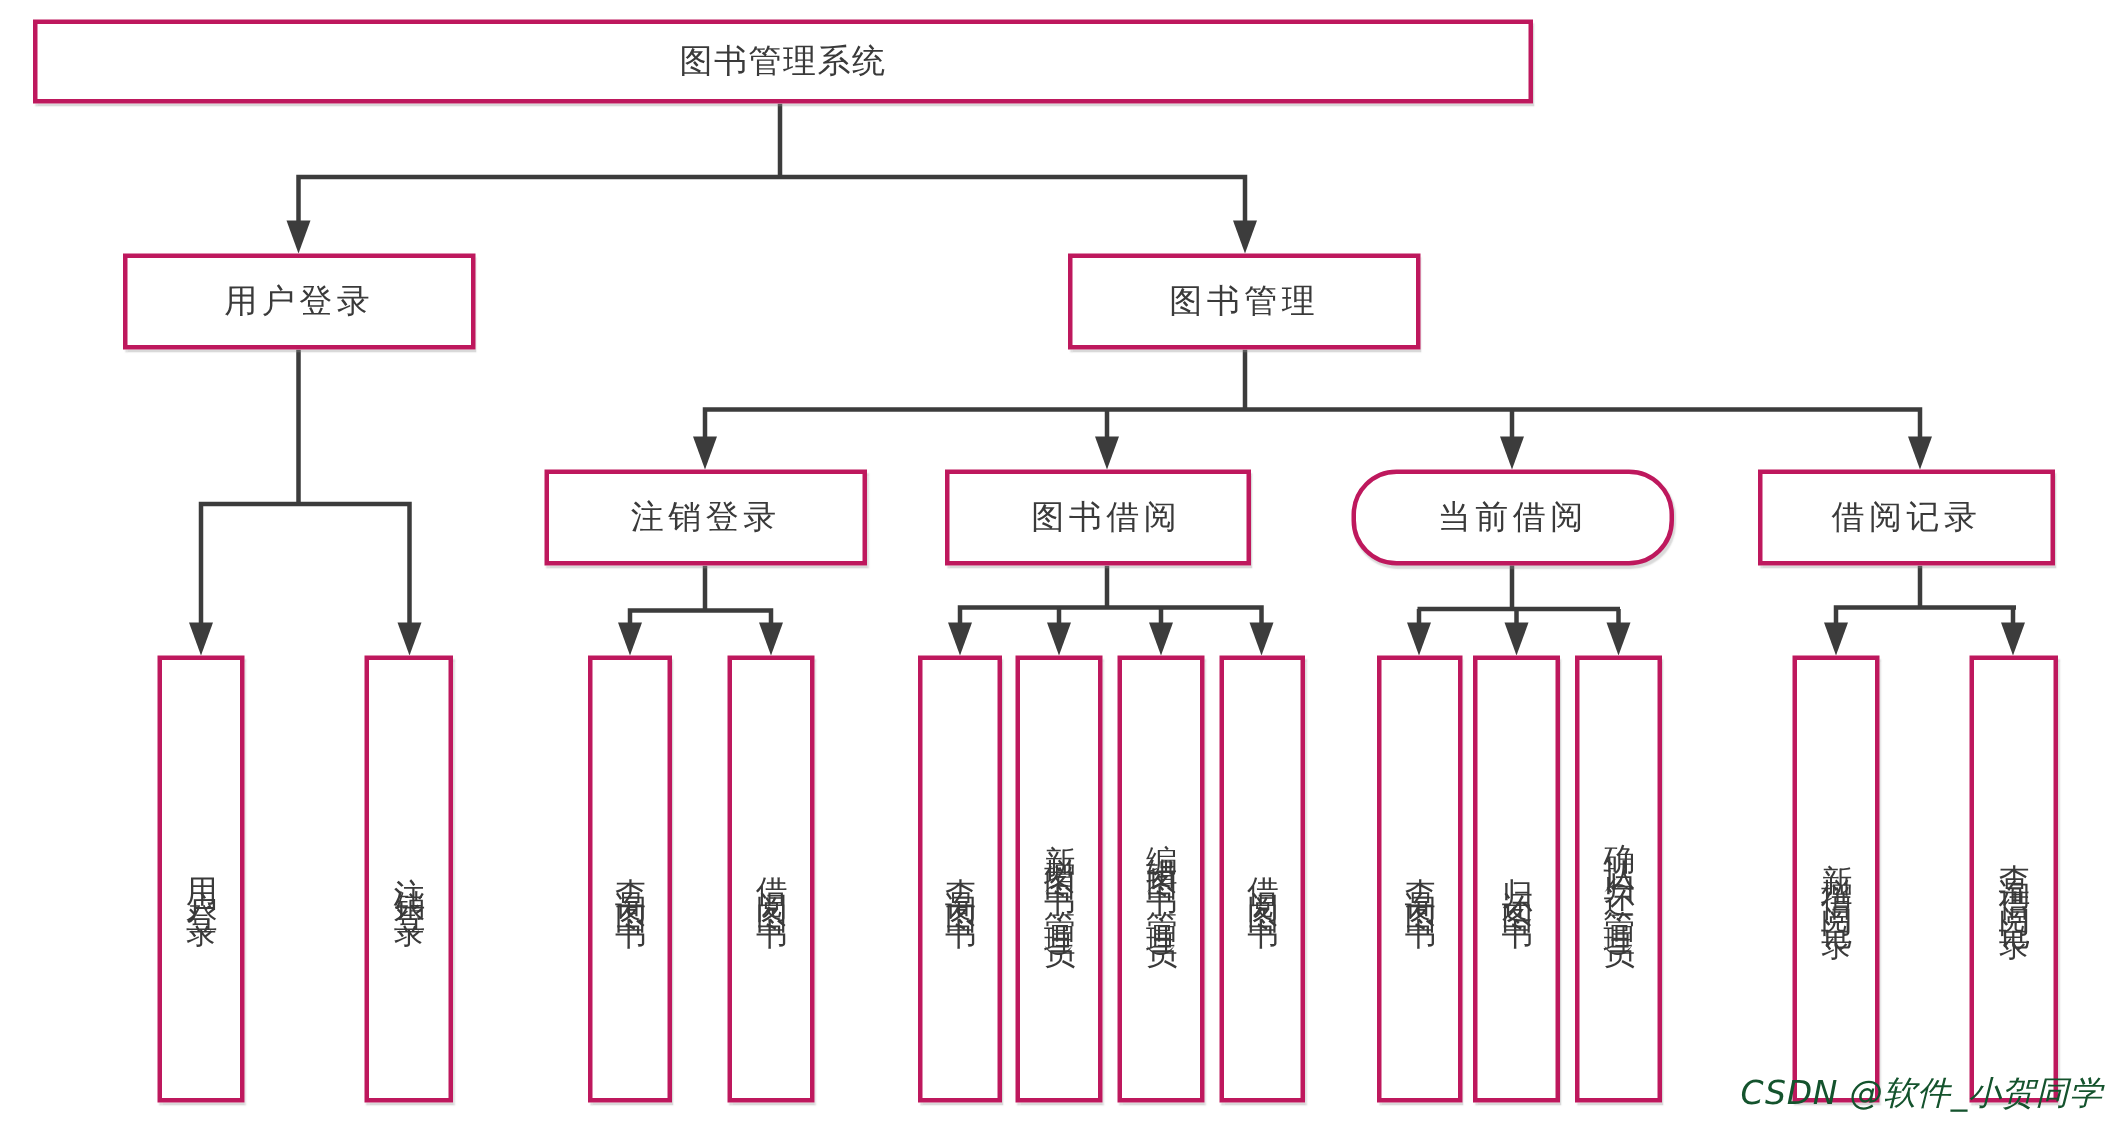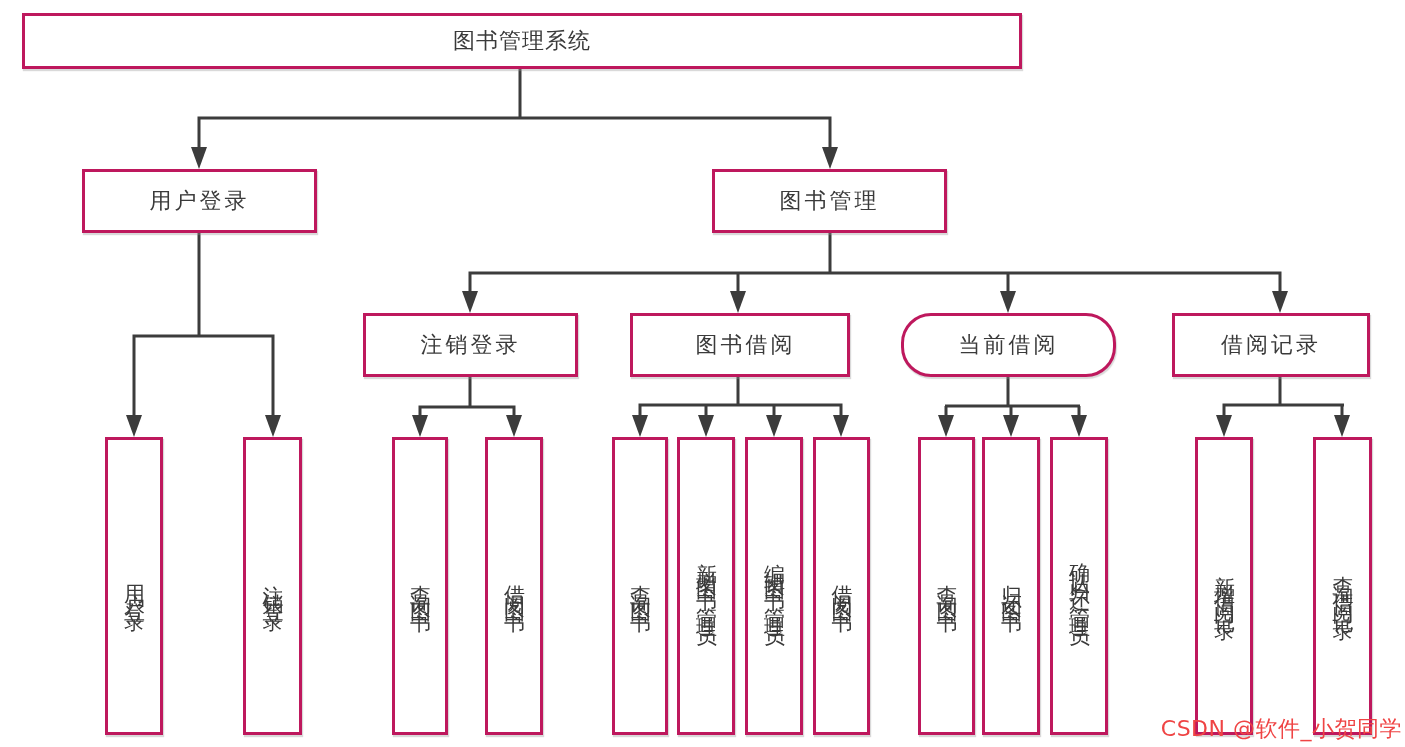--- a/index.html
+++ b/index.html
@@ -45,24 +45,25 @@
     writing-mode: vertical-rl;
     font-size: 21px;
     letter-spacing: 9px;
     line-height: 1;
   }
   .watermark {
     position: absolute;
     right: 3px;
     bottom: 3px;
     font-size: 22px;
-    color: #ef4444;
+    color: #14532d;
     letter-spacing: 0.5px;
     z-index: 3;
     white-space: nowrap;
+    font-style: italic;
   }
 </style>
 </head>
 <body>
 
 <div class="canvas">
 
   <svg class="connectors" width="1405" height="747" viewBox="0 0 1405 747">
     <g stroke="#3c3c3c" stroke-width="3" fill="none">
 
@@ -110,21 +111,21 @@
   <div class="node" style="left:82px; top:169px; width:235px; height:64px;">
     <span class="h-label">用户登录</span>
   </div>
   <div class="node" style="left:712px; top:169px; width:235px; height:64px;">
     <span class="h-label">图书管理</span>
   </div>
 
   <div class="node" style="left:363px; top:313px; width:215px; height:64px;">
     <span class="h-label">注销登录</span>
   </div>
-  <div class="node" style="left:630px; top:313px; width:220px; height:64px;padding-left:11px;">
+  <div class="node" style="left:630px; top:313px; width:204px; height:64px;padding-left:11px;">
     <span class="h-label">图书借阅</span>
   </div>
   <div class="node" style="left:901px; top:313px; width:215px; height:64px;border-radius:30px;">
     <span class="h-label">当前借阅</span>
   </div>
   <div class="node" style="left:1172px; top:313px; width:198px; height:64px;">
     <span class="h-label">借阅记录</span>
   </div>
 
   <div class="node" style="left:105px; top:437px; width:58px; height:298px;">

